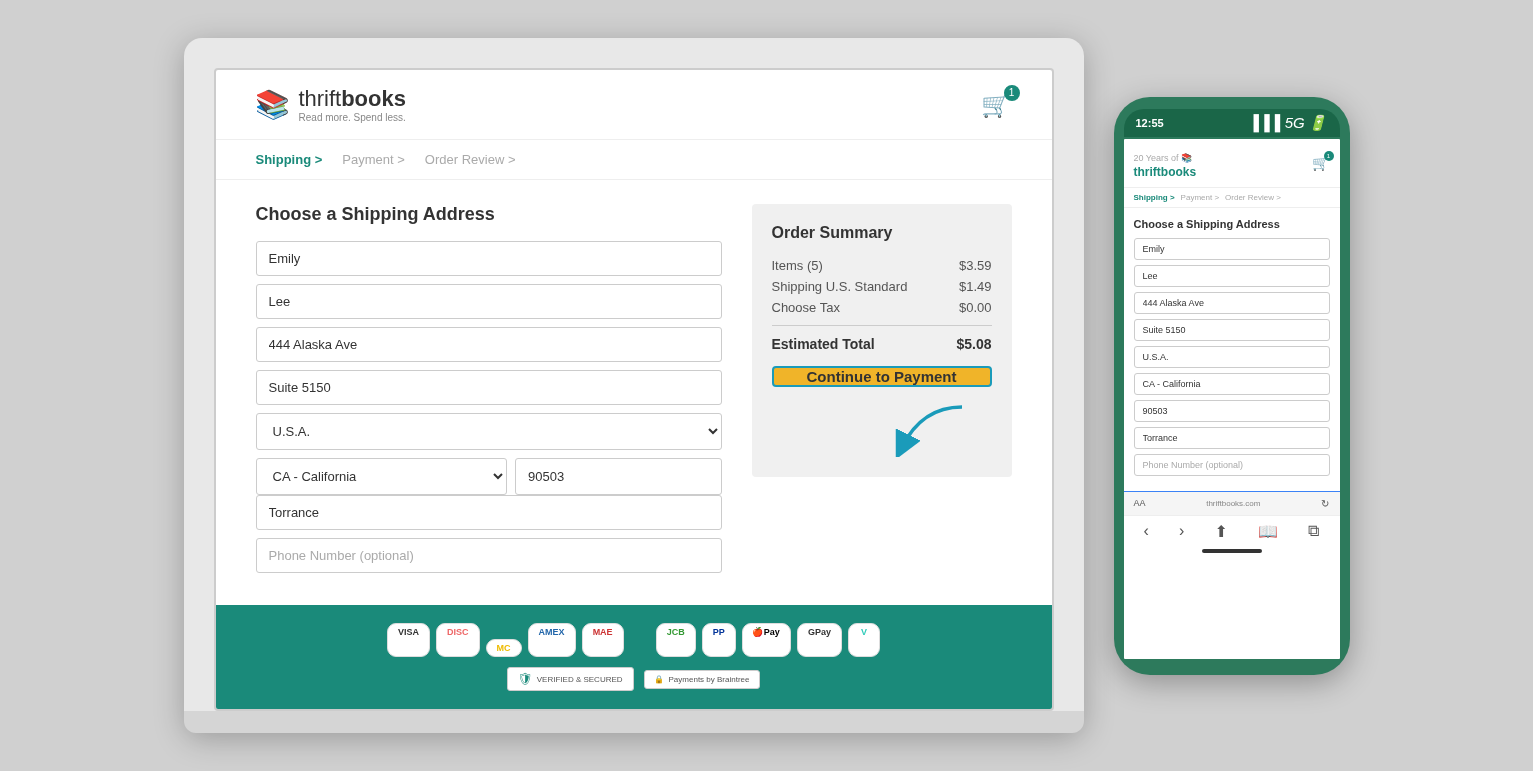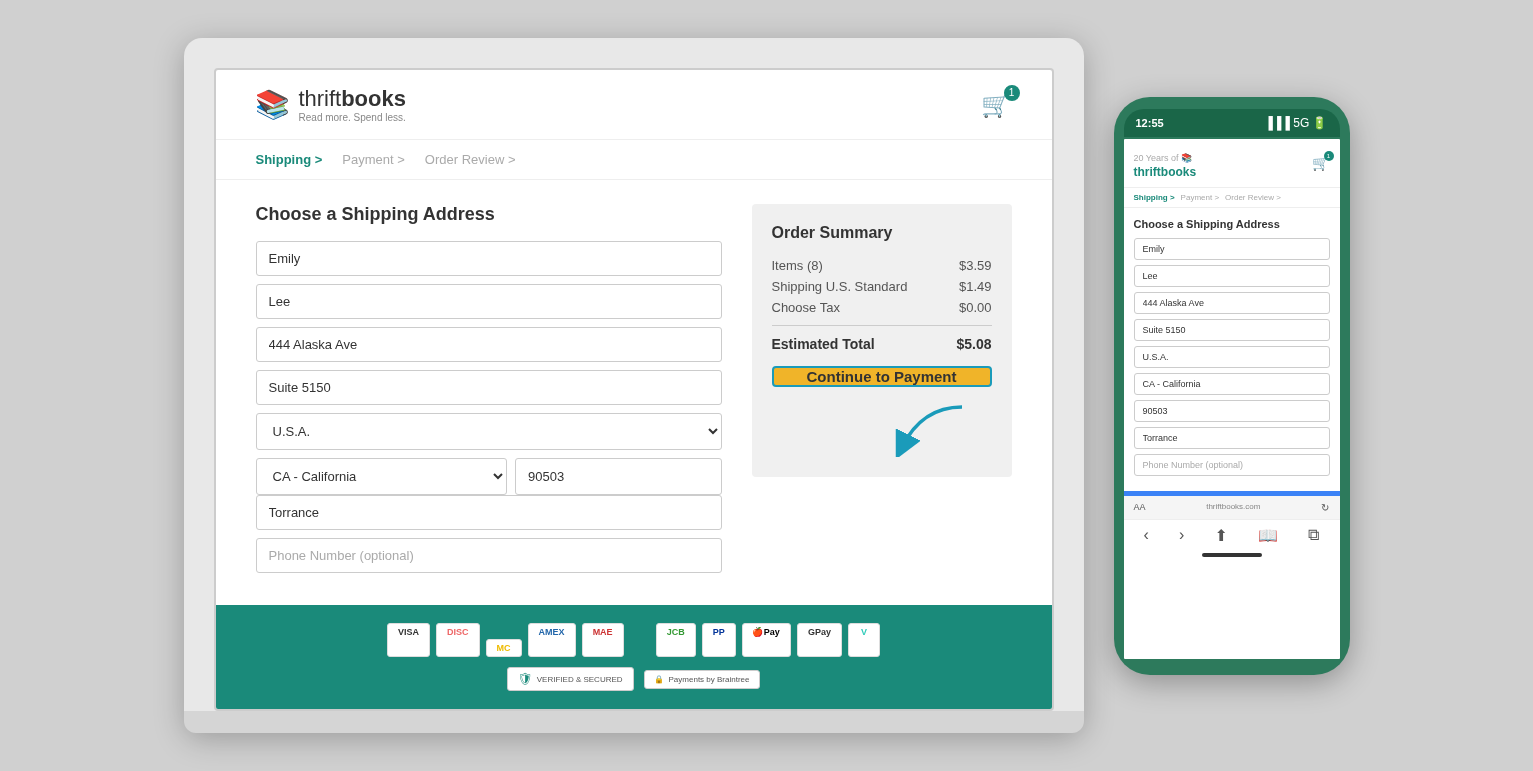--- a/index.html
+++ b/index.html
@@ -188,21 +188,21 @@
 
     
     .site-footer {
       background: #1a8a7a;
       padding: 18px 20px;
       text-align: center;
     }
     .payment-icons { display: flex; gap: 6px; justify-content: center; flex-wrap: wrap; margin-bottom: 10px; }
     .payment-icon {
       background: white;
-      border-radius: 3px;
+      border-radius: 9px;
       padding: 3px 10px;
       font-size: 9px;
       font-weight: bold;
       color: #333;
       border: 1px solid #ddd;
       min-width: 32px;
       text-align: center;
     }
     .security-badges { display: flex; gap: 10px; justify-content: center; align-items: center; }
     .security-badge {
@@ -231,21 +231,21 @@
       background: #1a6648;
       height: 28px;
       border-radius: 20px 20px 0 0;
       display: flex;
       align-items: center;
       justify-content: space-between;
       padding: 0 12px;
       margin-bottom: 2px;
     }
     .phone-time { color: white; font-size: 11px; font-weight: bold; }
-    .phone-status { color: white; font-size: 12px; }
+    .phone-status { color: white; font-size: 15px; font-style: italic; }
     .phone-screen {
       background: white;
       border-radius: 1px;
       overflow: hidden;
       min-height: 520px;
     }
     .phone-header {
       display: flex;
       align-items: center;
       justify-content: space-between;
@@ -276,22 +276,23 @@
       border: 1px solid #ccc;
       border-radius: 3px;
       font-size: 9px;
       color: #333;
       margin-bottom: 5px;
       background: #fff;
     }
     .phone-input::placeholder { color: #aaa; }
     .phone-browser-bar {
       background: #f5f5f5;
-      border-top: 5px solid #3b82f6;
-      display: flex;
+      border-top: 1px solid #3b82f6;
+      display: flex;
+      align-items: center;
       justify-content: space-between;
       padding: 6px 10px;
     }
     .phone-browser-url { font-size: 8px; color: #888; }
     .phone-nav-bar {
       background: white;
       border-top: 1px solid #eee;
       display: flex;
       align-items: center;
       justify-content: space-between;
@@ -365,21 +366,21 @@
           <input class="form-input" type="text" value="Torrance" style="">
         </div>
         <div class="form-group">
           <input class="form-input" type="text" placeholder="Phone Number (optional)" style="">
         </div>
       </div>
 
       <div class="order-summary">
         <div class="summary-title">Order Summary</div>
         <div class="summary-row">
-          <span>Items (8)</span>
+          <span>Items (5)</span>
           <span>$3.59</span>
         </div>
         <div class="summary-row">
           <span>Shipping U.S. Standard</span>
           <span>$1.49</span>
         </div>
         <div class="summary-row">
           <span>Choose Tax</span>
           <span>$0.00</span>
         </div>

